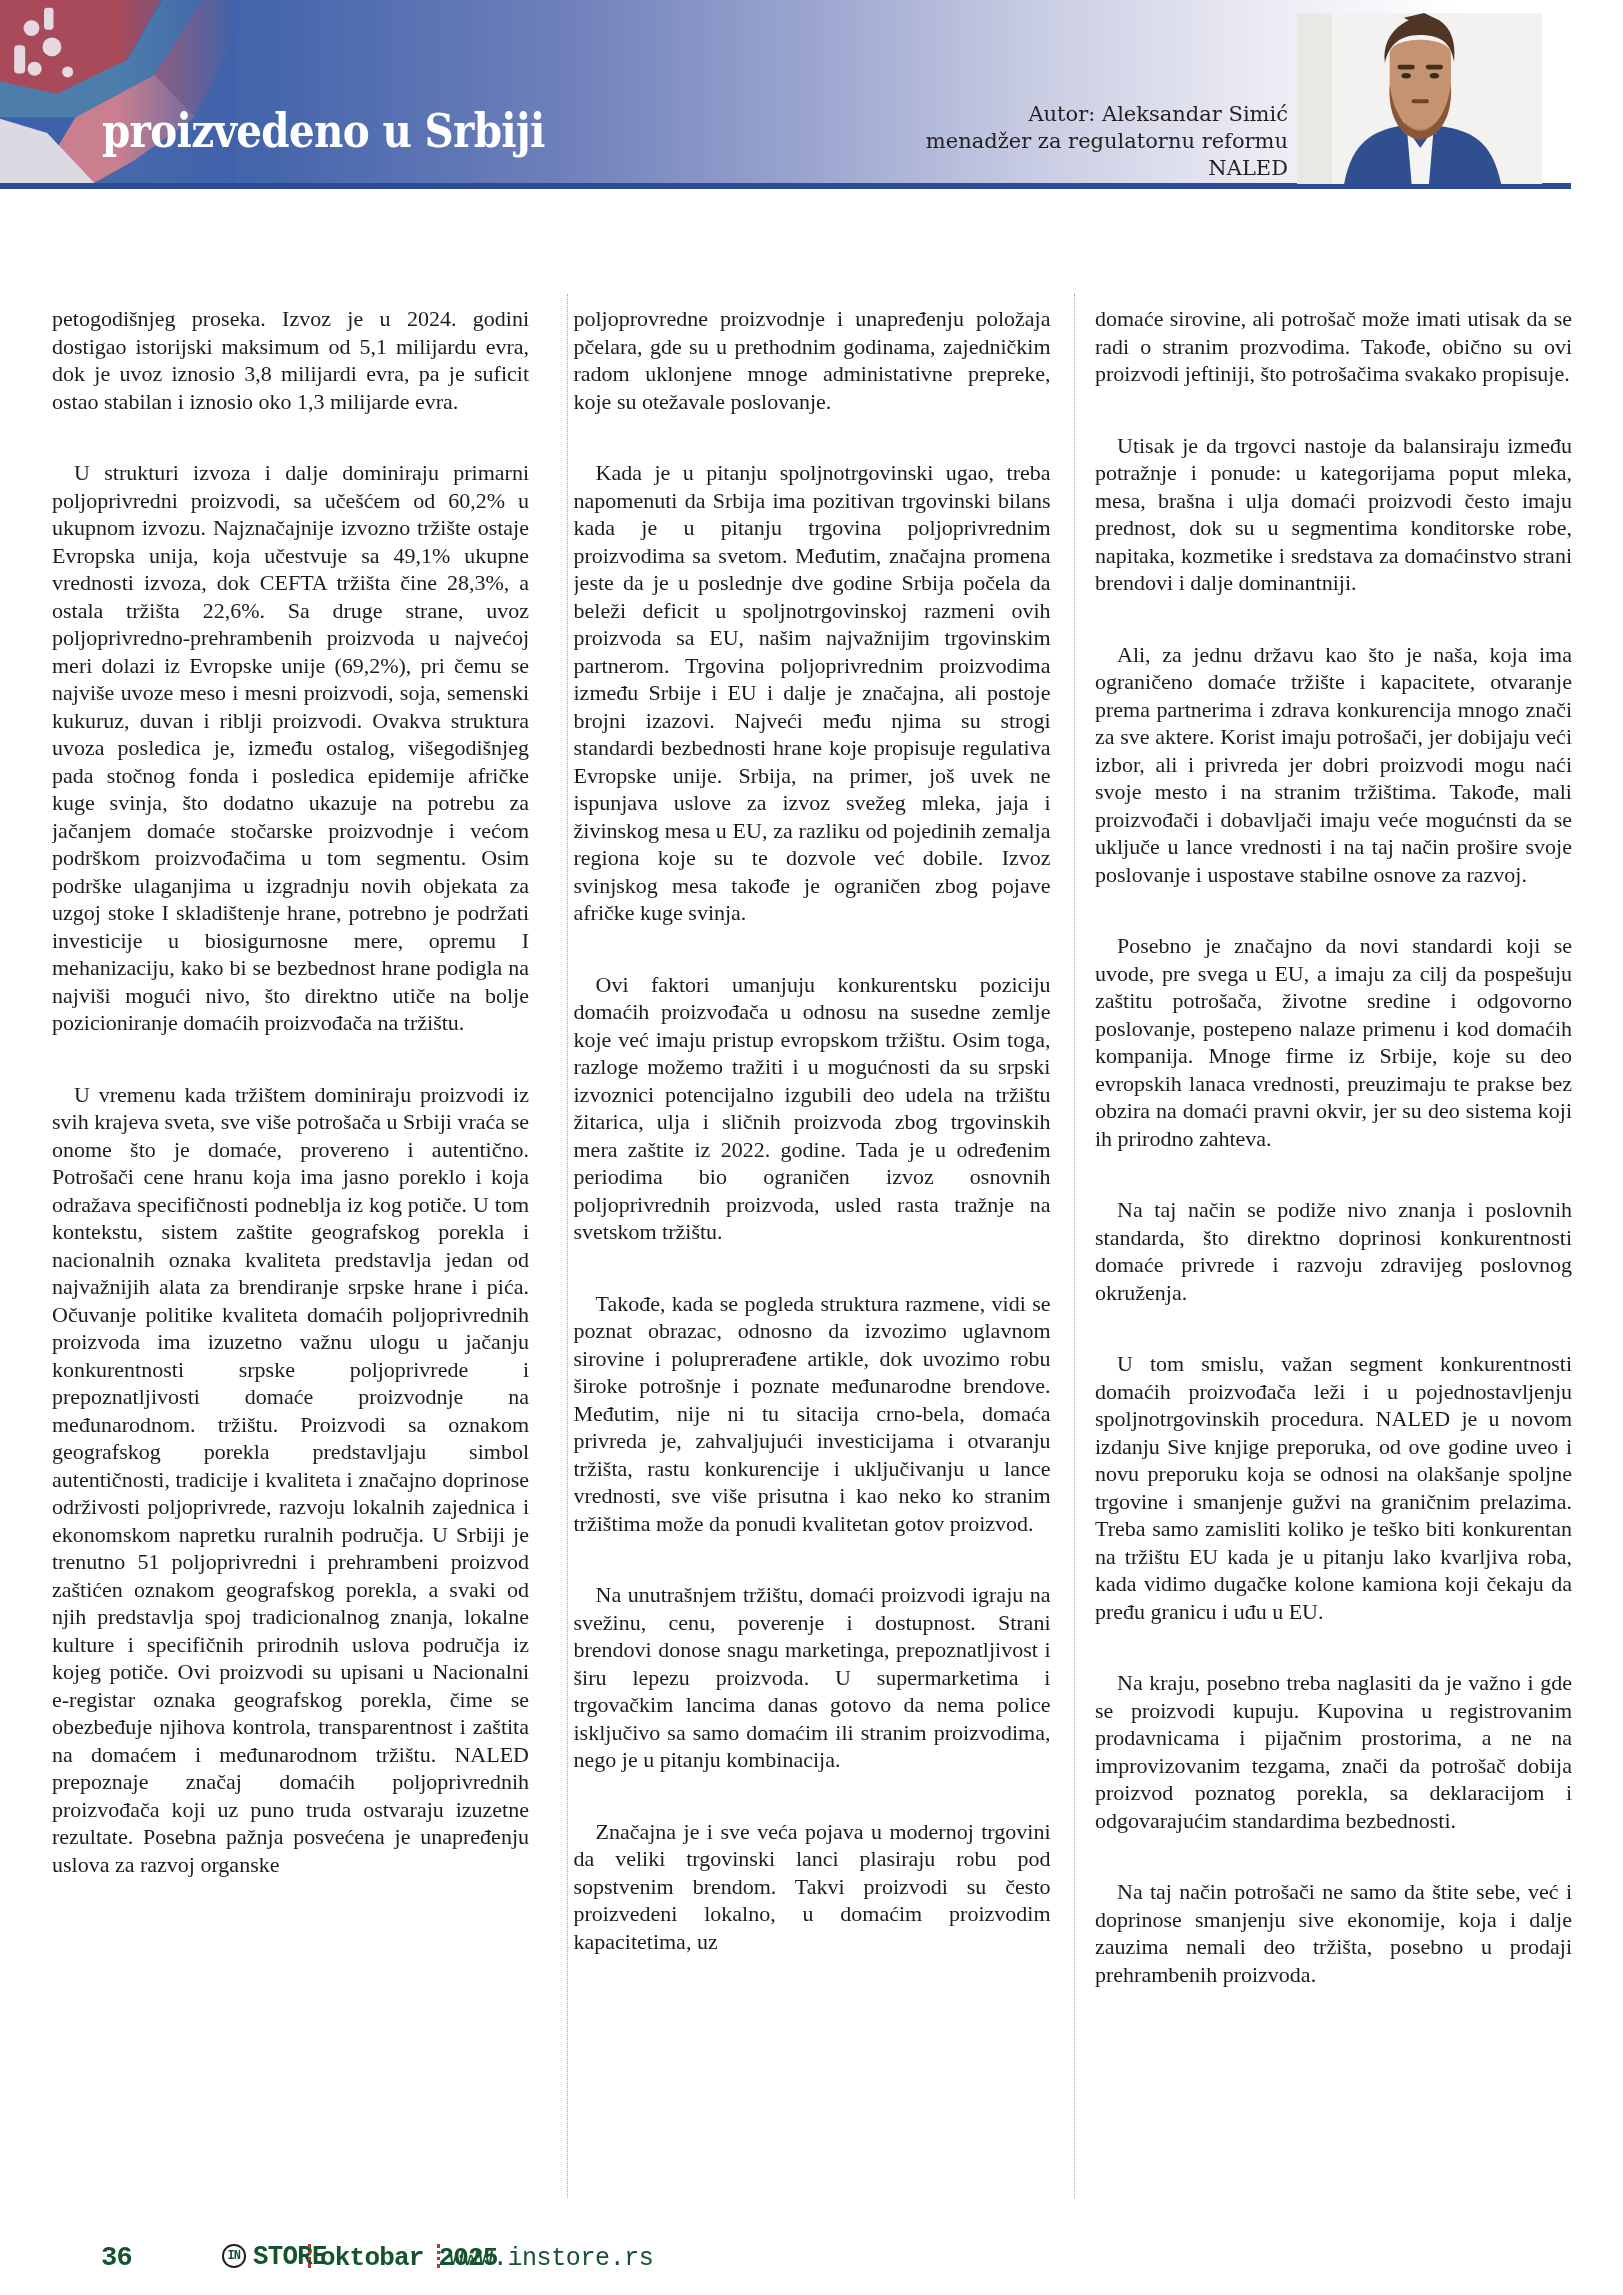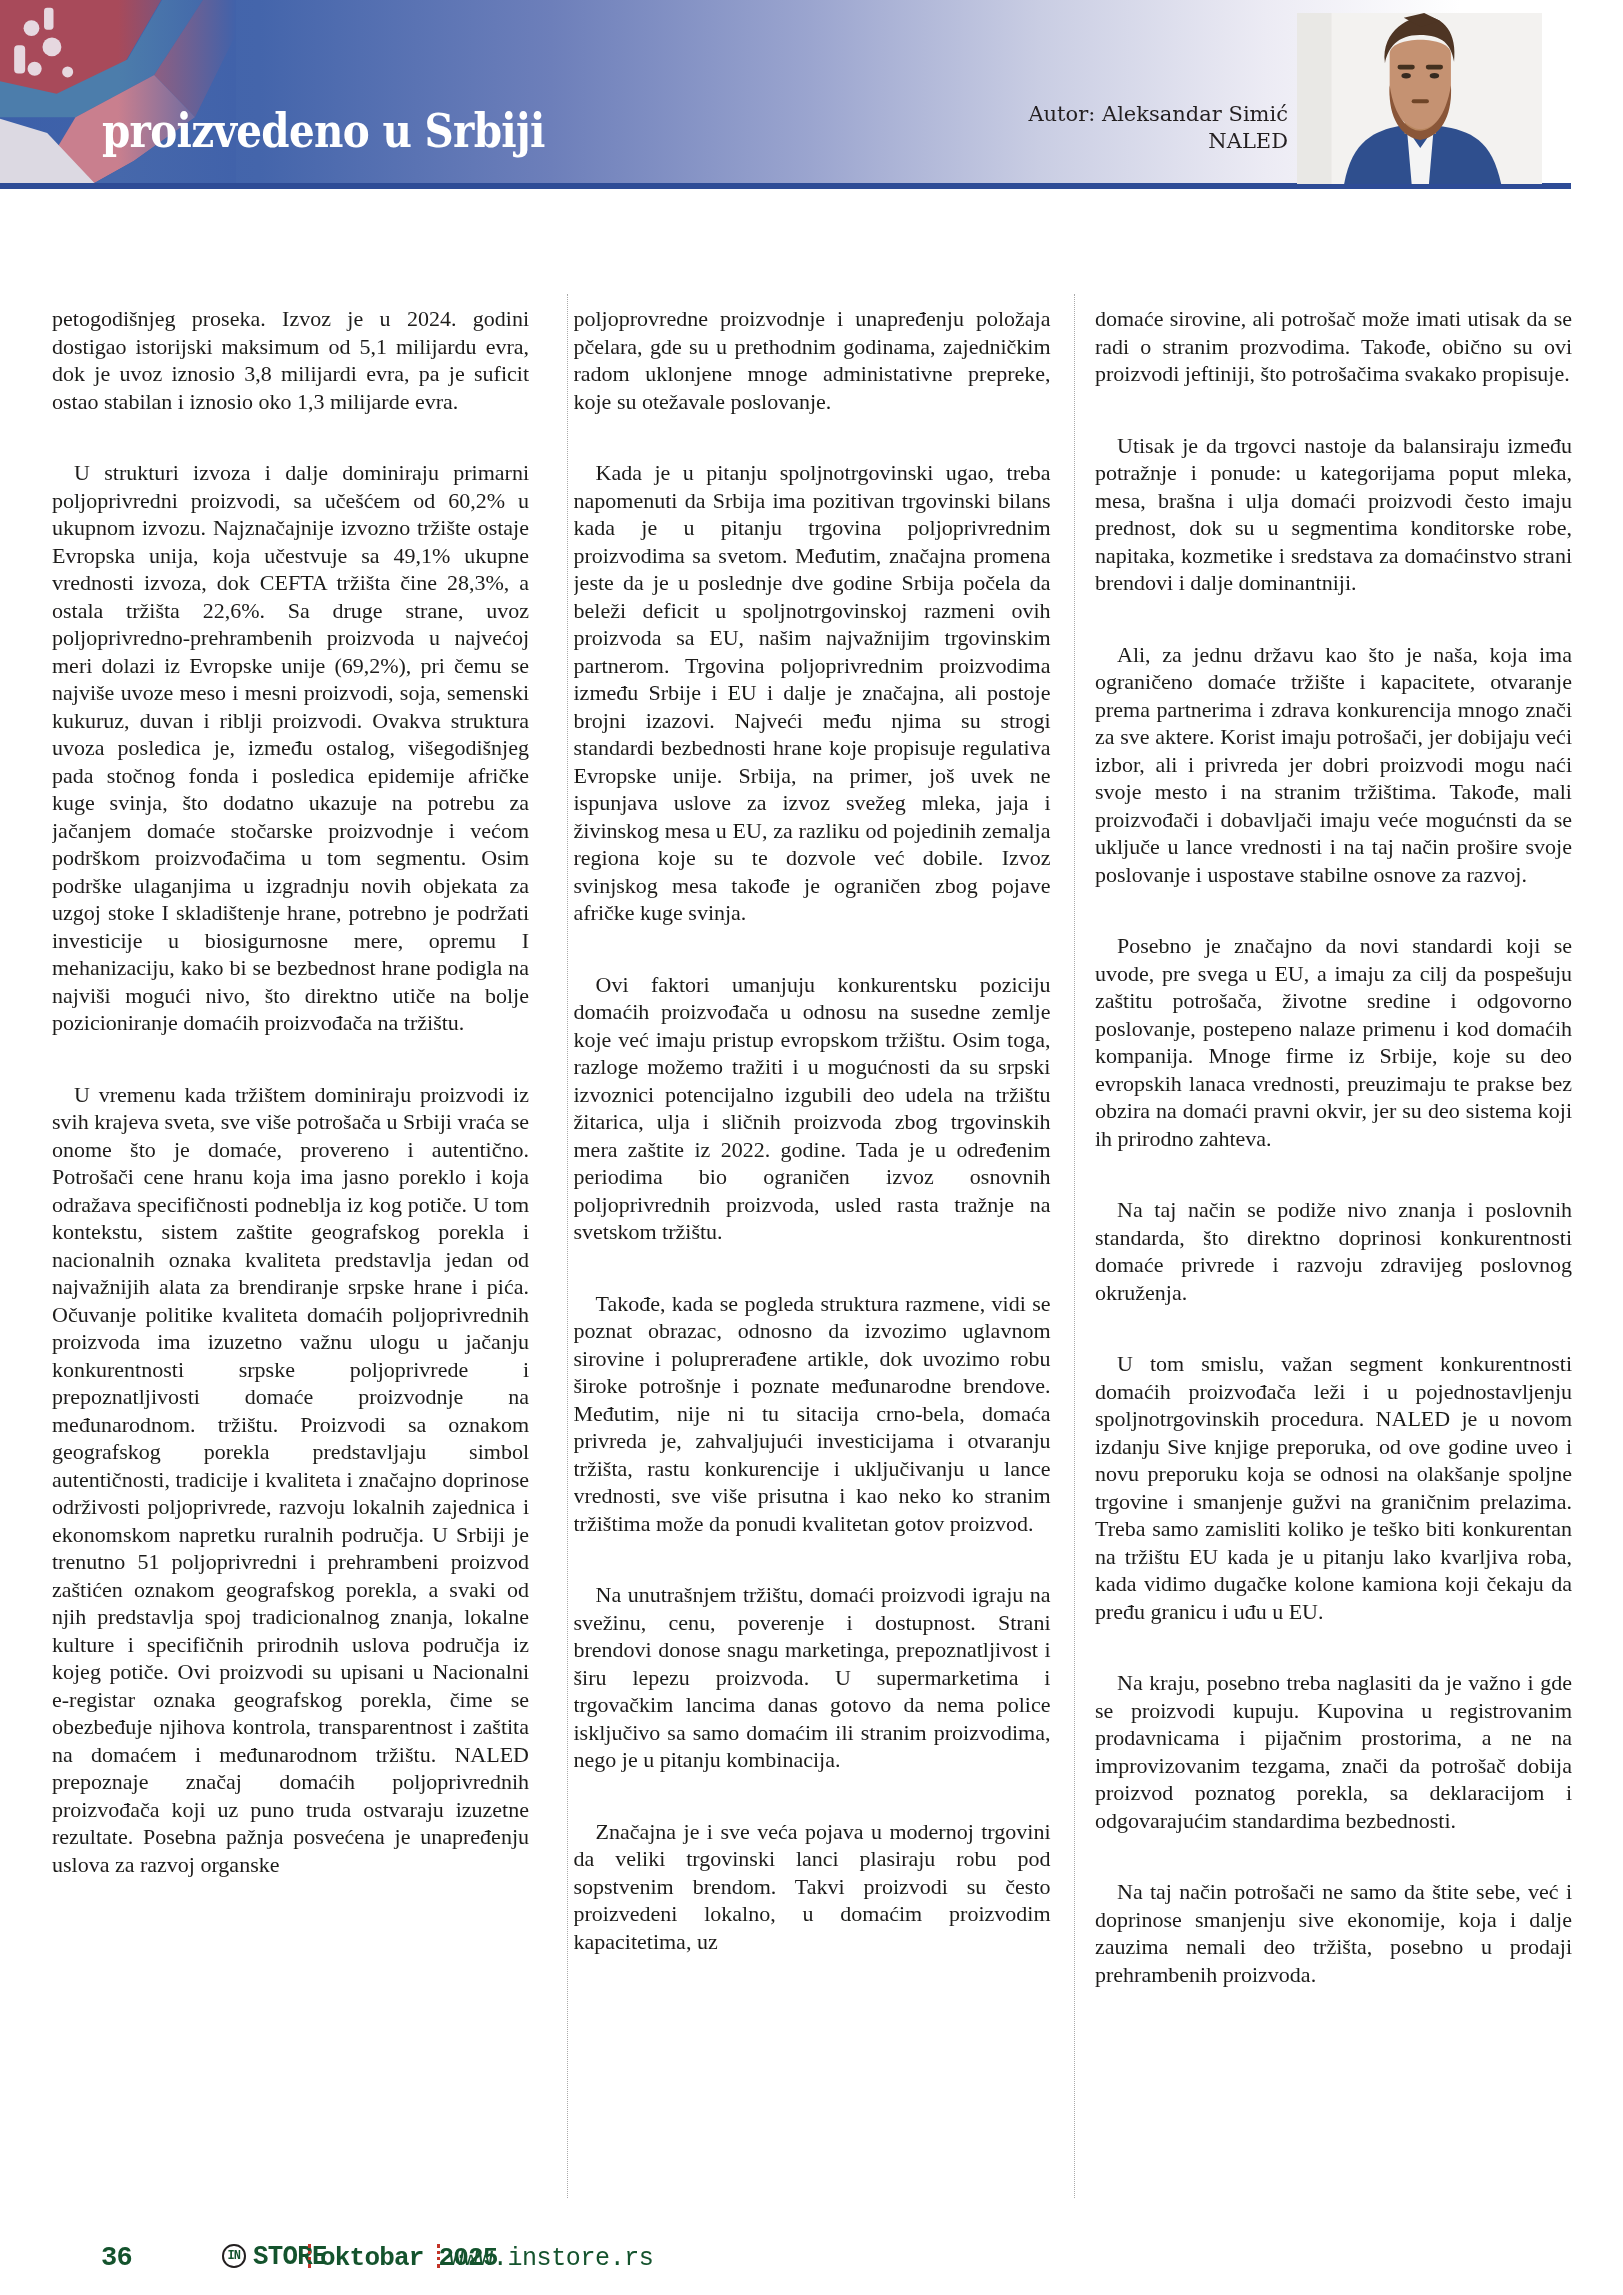--- a/index.html
+++ b/index.html
@@ -125,20 +125,21 @@
     <path d="M248,150 L300,44 L300,234 L120,234 L170,206 Z" fill="#4668ab"></path>
     <rect width="300" height="234" fill="url(#fgfade)"></rect>
   </svg>
 
   <div class="page-title">proizvedeno u Srbiji</div>
 </div>
 <div class="banner-rule"></div>
 
 <div class="author-block">
   <div>Autor: Aleksandar Simić</div>
+  <div>menadžer za regulatornu reformu</div>
   <div>NALED</div>
 </div>
 
 <svg class="author-photo" viewBox="0 0 312 218" preserveAspectRatio="none">
   <rect width="312" height="218" fill="#f3f2f0"></rect>
   <rect width="44" height="218" fill="#e9e8e5"></rect>
   <path d="M60,218 C70,162 100,150 130,144 L182,144 C222,150 248,162 260,218 Z" fill="#2f4f8e"></path>
   <path d="M140,148 L157,172 L174,148 L168,218 L146,218 Z" fill="#f4f4f4"></path>
   <rect x="137" y="114" width="40" height="40" fill="#b9875f"></rect>
   <path d="M118,52 C118,28 196,28 196,52 L196,100 C196,130 172,148 157,148 C142,148 118,128 118,100 Z" fill="#c59272"></path>

